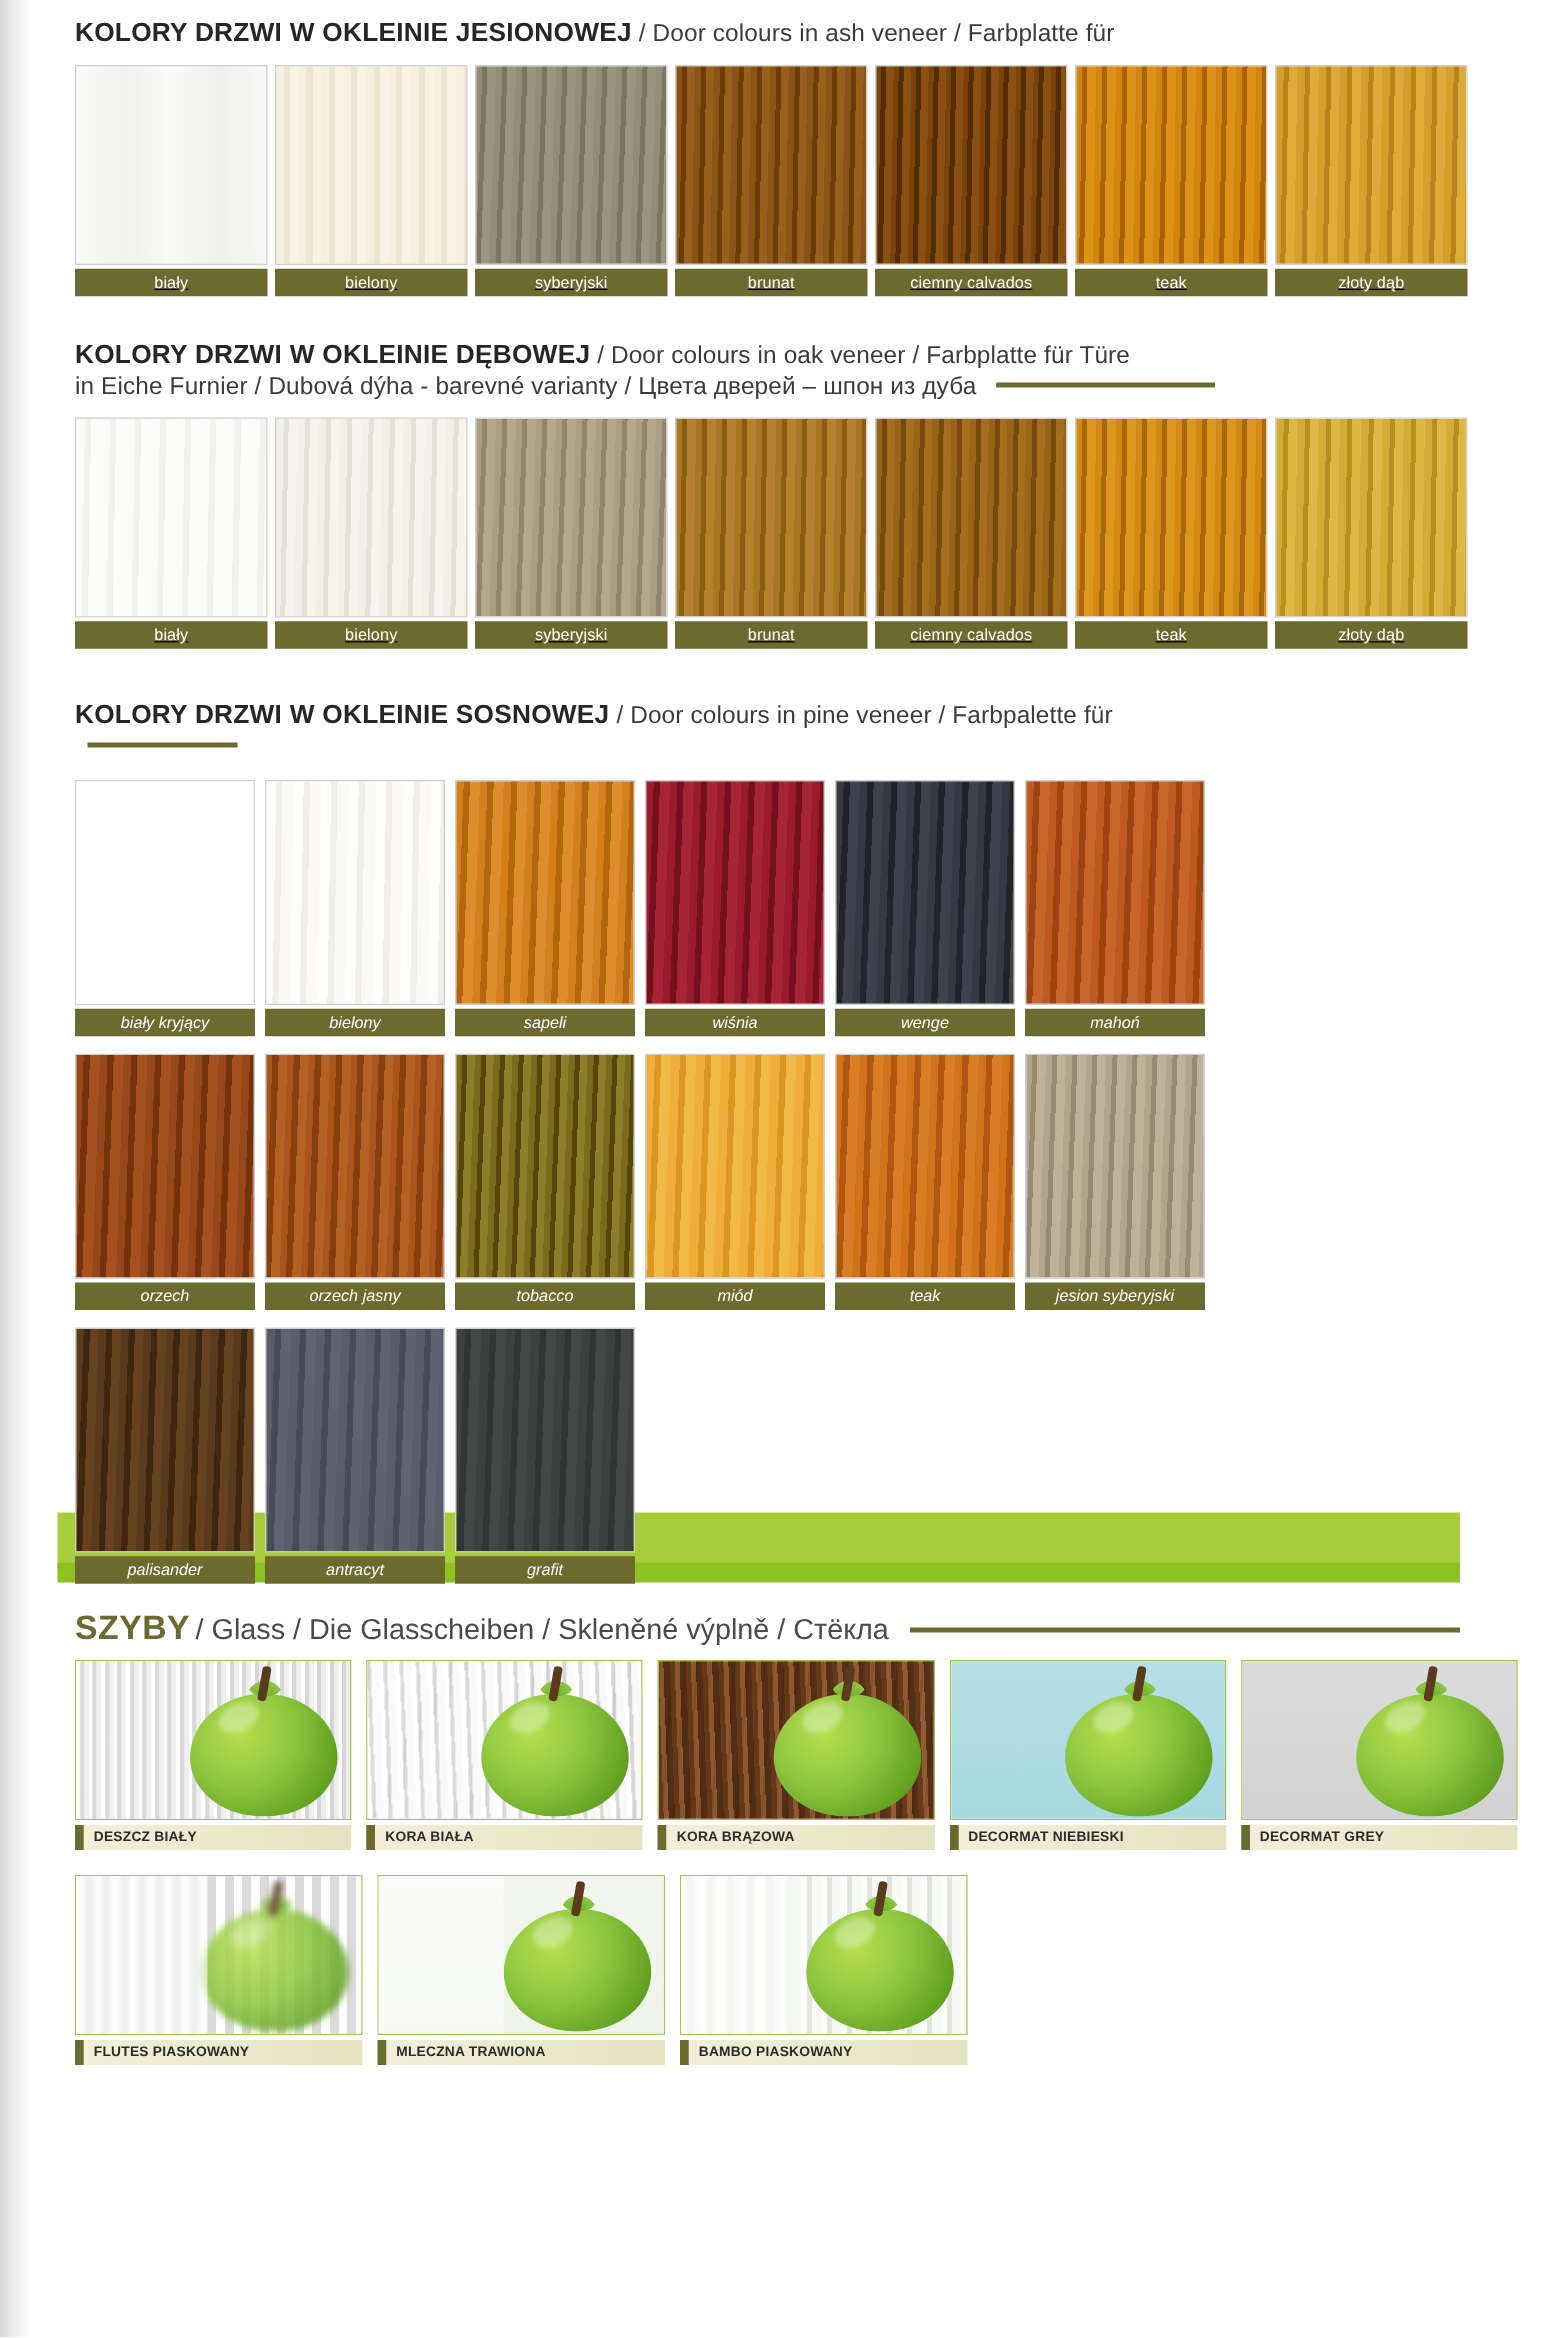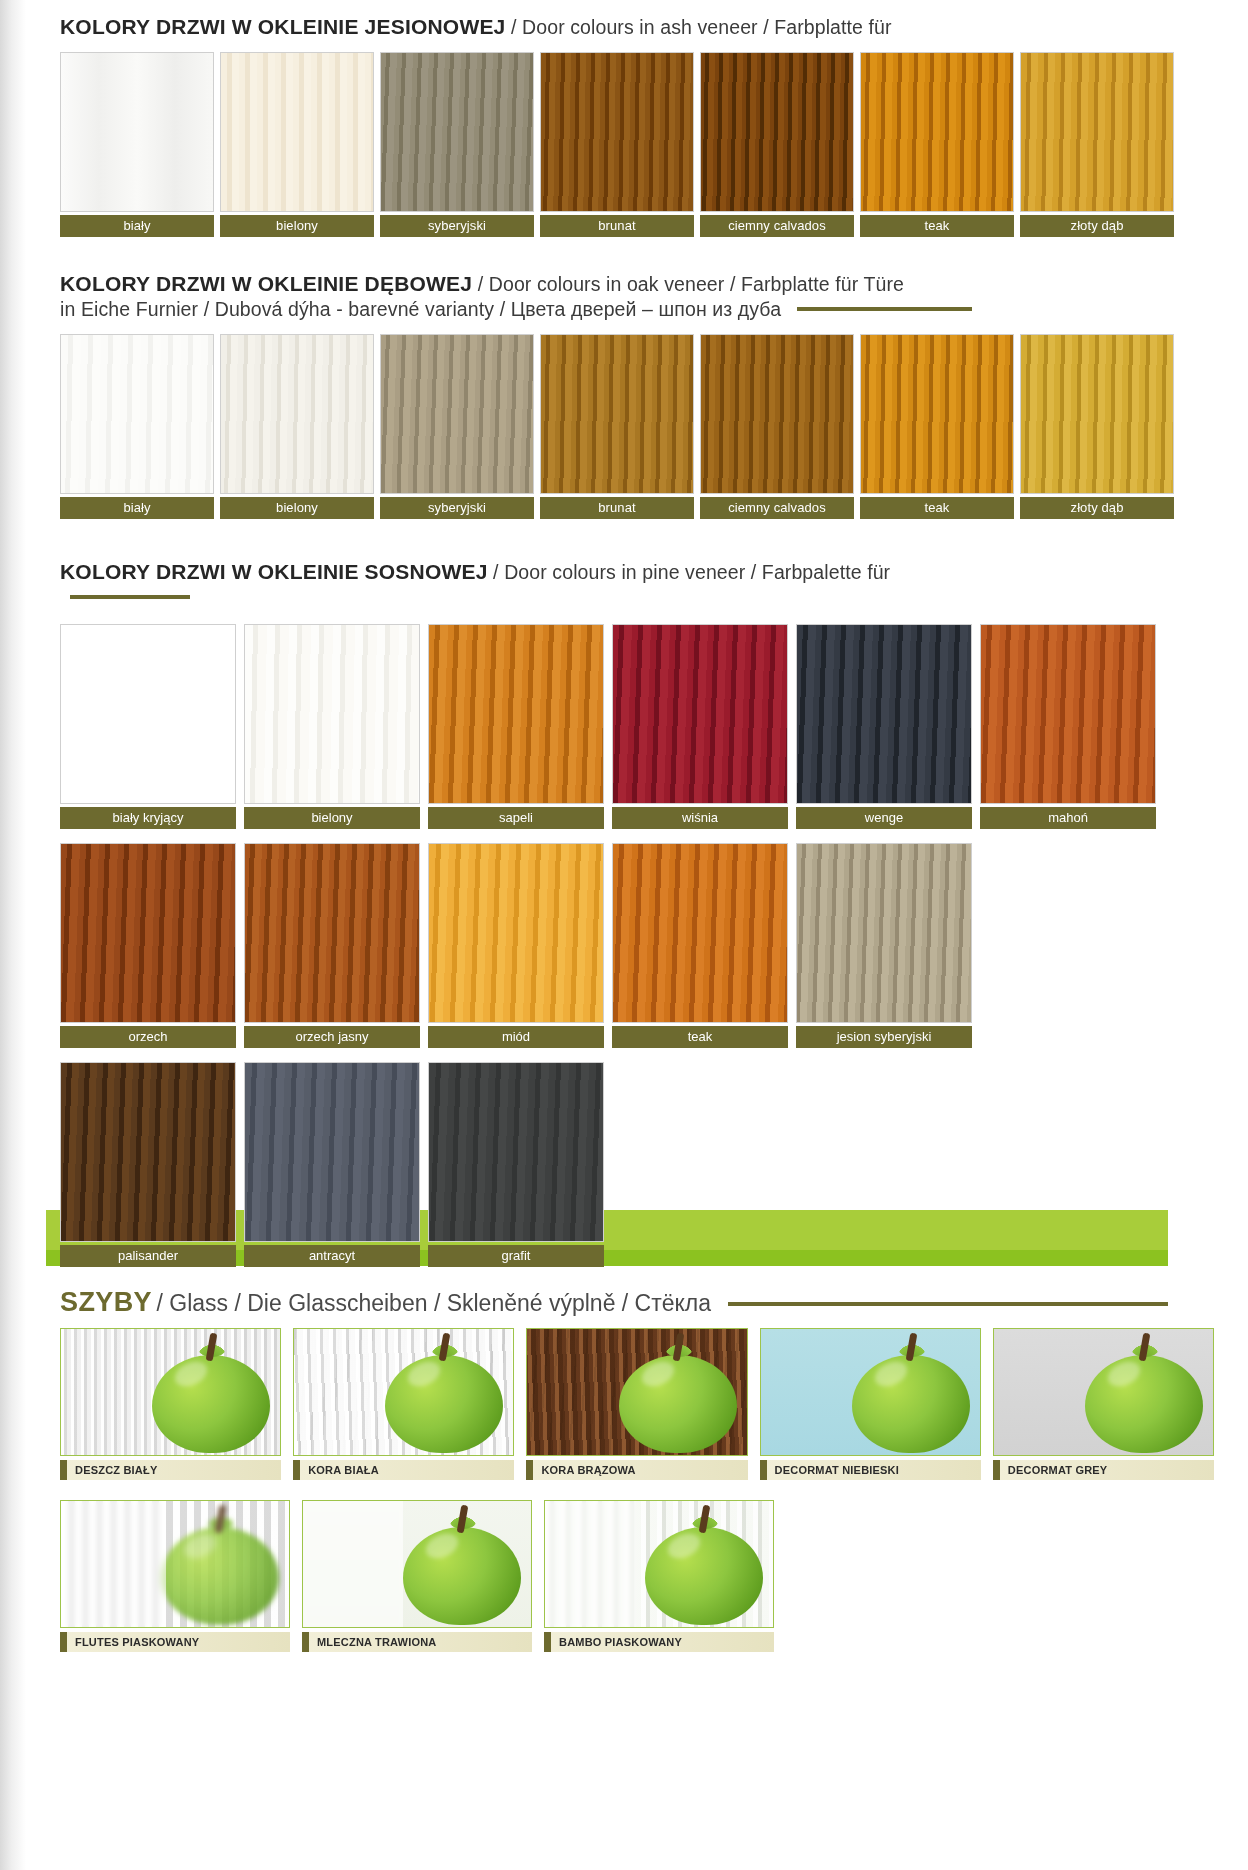--- a/index.html
+++ b/index.html
@@ -51,20 +51,21 @@
     vertical-align: middle;
     margin-left: 10px;
     margin-bottom: 4px;
   }
 
   
   .grid {
     display: flex;
     gap: 6px;
     margin-top: 8px;
+    text-decoration: underline;
   }
   .cell { width: 154px; }
   .cell .chip {
     width: 100%;
     height: 160px;
     border: 1px solid #cfcfcf;
   }
   .cell .cap {
     height: 22px;
     line-height: 22px;
@@ -73,21 +74,21 @@
     color: #ffffff;
     background: #6d6a2f;
     margin-top: 3px;
     letter-spacing: 0.1px;
     white-space: nowrap;
     overflow: hidden;
   }
 
   
   .grid6 { display: flex; gap: 8px; margin-top: 10px; }
-  .cell6 { width: 176px; }
+  .cell6 { width: 144px; font-style: italic; }
   .cell6 .chip { width: 100%; height: 180px; border: 1px solid #cfcfcf; }
   .cell6 .cap {
     height: 22px; line-height: 22px; text-align: center;
     font-size: 13px; color: #fff; background: #6d6a2f; margin-top: 3px;
     white-space: nowrap; overflow: hidden;
   }
 
   
   .green-band {
     position: absolute;
@@ -347,20 +348,24 @@
   <div class="grid6" style="margin-top:14px">
     <div class="cell6">
       <div class="chip" style="background:repeating-linear-gradient(92deg,#97481a 0 6px,#75330d 6px 11px,#a4511f 11px 19px);"></div>
       <div class="cap">orzech</div>
     </div>
     <div class="cell6">
       <div class="chip" style="background:repeating-linear-gradient(92deg,#a9551c 0 5px,#86400f 5px 10px,#b46124 10px 17px);"></div>
       <div class="cap">orzech jasny</div>
     </div>
     <div class="cell6">
+      <div class="chip" style="background:repeating-linear-gradient(92deg,#7b6a1b 0 5px,#554709 5px 9px,#8d7c28 9px 15px);"></div>
+      <div class="cap">tobacco</div>
+    </div>
+    <div class="cell6">
       <div class="chip" style="background:repeating-linear-gradient(92deg,#efae3a 0 7px,#dc9722 7px 12px,#f3b948 12px 20px);"></div>
       <div class="cap">miód</div>
     </div>
     <div class="cell6">
       <div class="chip" style="background:repeating-linear-gradient(92deg,#d0731a 0 6px,#ae5710 6px 11px,#da7e26 11px 19px);"></div>
       <div class="cap">teak</div>
     </div>
     <div class="cell6">
       <div class="chip" style="background:repeating-linear-gradient(92deg,#b0a68c 0 5px,#968b72 5px 9px,#bcb298 9px 16px);"></div>
       <div class="cap">jesion syberyjski</div>

